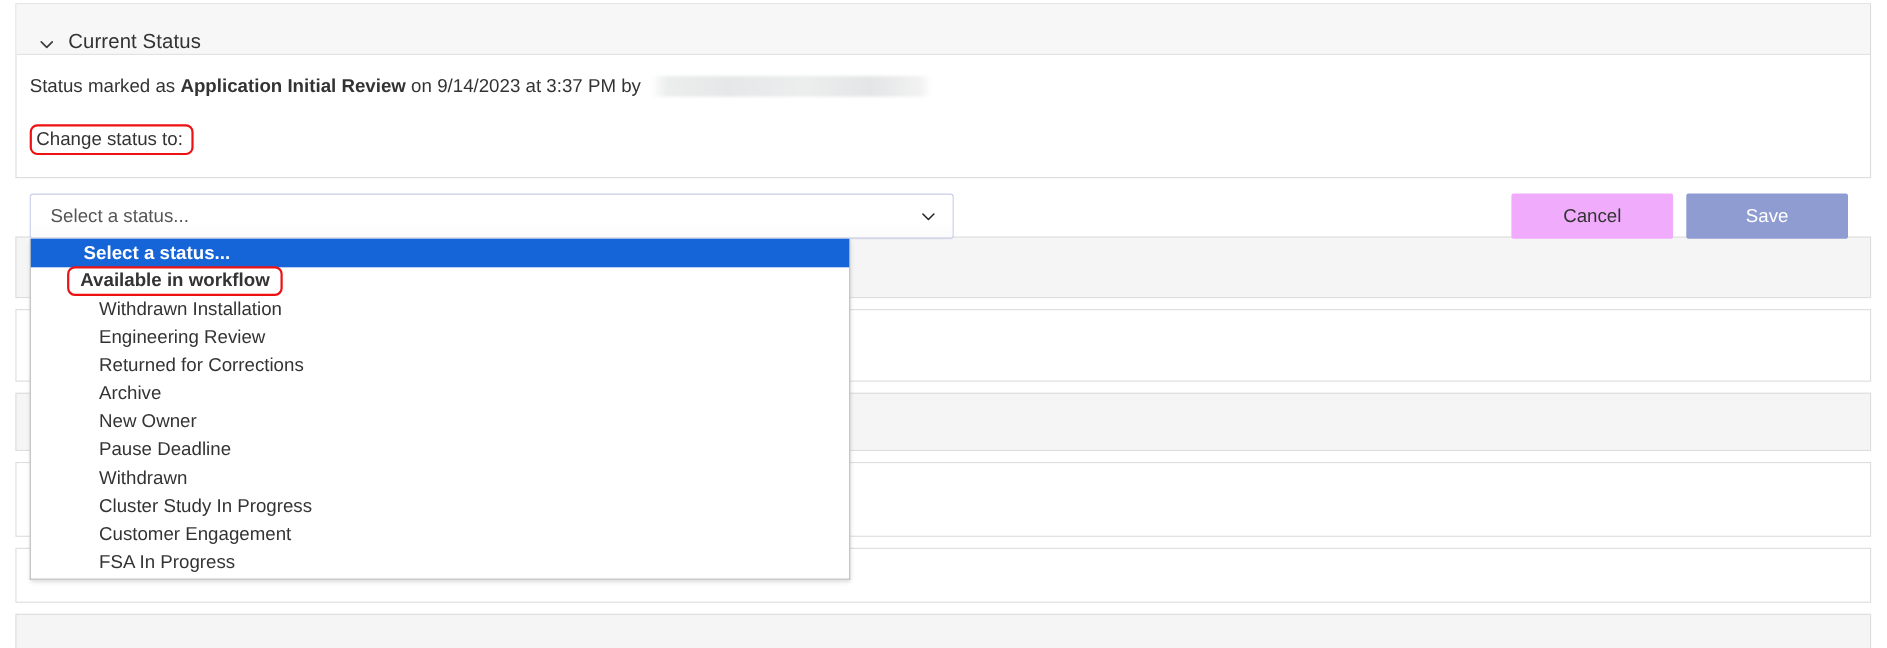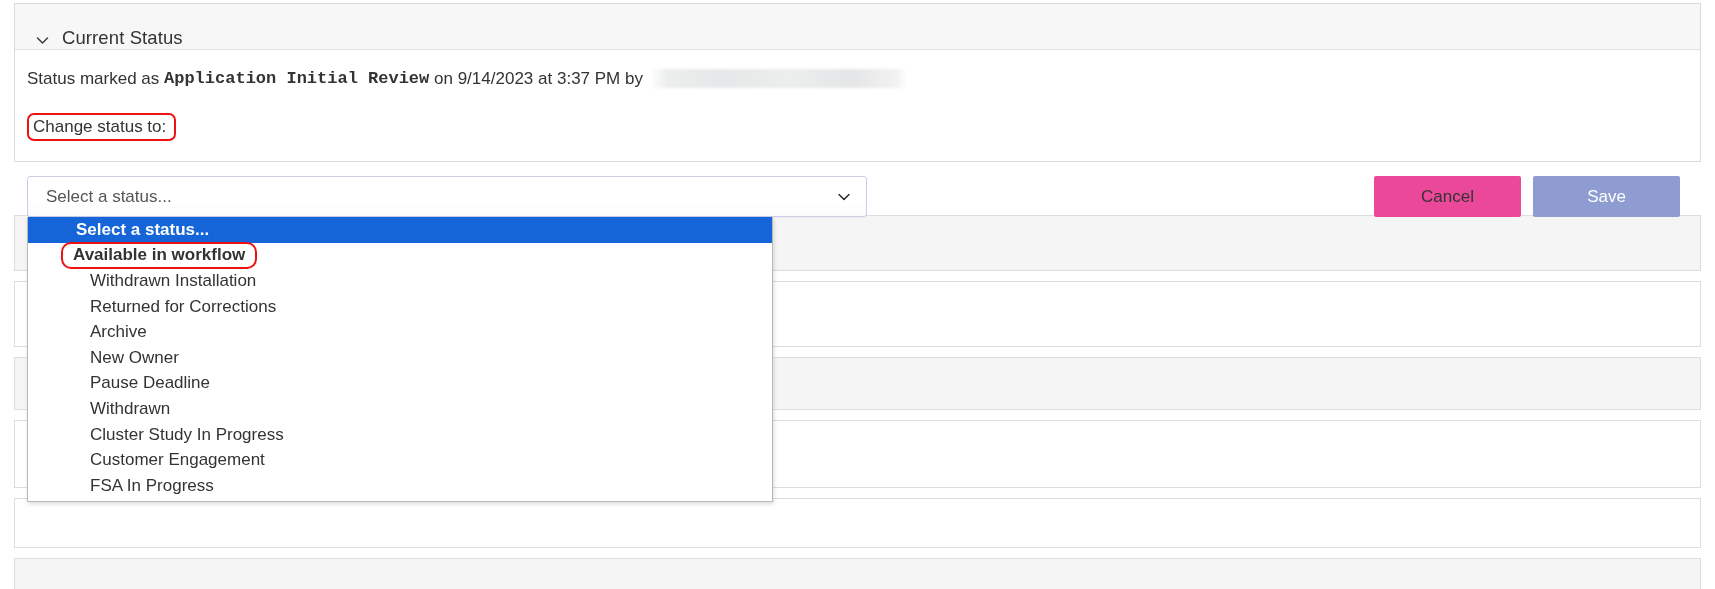--- a/index.html
+++ b/index.html
@@ -73,21 +73,21 @@
   
   .status-line {
     font-size: 17px;
     color: #333333;
     padding-left: 12px;
     display: flex;
     align-items: flex-start;
     white-space: nowrap;
     height: 24px;
   }
-  .status-line .b { font-weight: 700; font-family: Liberation Mono, monospace; }
+  .status-line .b { font-weight: 700; }
   .redacted {
     display: inline-block;
     width: 256px;
     height: 19px;
     margin-left: 8px;
     border-radius: 2px;
     background: linear-gradient(90deg,
         rgba(255,255,255,0) 0%,
         #eceded 6%,
         #e6e7e8 28%,
@@ -176,21 +176,20 @@
     font-weight: 700;
     color: #333333;
     padding-left: 0;
     padding-top: 1px;
   }
   .opt.group .group-text {
     padding: 1px 10px 2px 10px;
     line-height: 20px;
     display: inline-block;
     margin-left: 33px;
-    border-radius: 10px;
   }
   .opt.group.g2 .group-text { margin-left: 31px; }
 
   
   .actions {
     position: absolute;
     right: 20px;
     top: 126px;
     display: flex;
     gap: 12px;
@@ -201,21 +200,21 @@
     min-width: 147px;
     border: none;
     border-radius: 2px;
     font-size: 17px;
     font-family: "Liberation Sans", sans-serif;
     cursor: pointer;
     line-height: 41px;
     text-align: center;
     padding: 0 14px;
   }
-  .btn-cancel { background: #ec4899; color: #333333; }
+  .btn-cancel { background: #f0abfc; color: #333333; }
   .btn-save   { background: #8e9cd2; color: #ffffff; }
 </style>
 </head>
 <body>
 
 <div id="root">
 
   <div class="panel-stack" id="panel-stack" style="top: 215px;">
       <div class="bg-panel shaded" style="height: 56px;"></div>
       <div class="bg-panel" style="height: 66px;"></div>
@@ -259,20 +258,21 @@
               <path d="M4 6.5 L9 11.5 L14 6.5" fill="none" stroke="#222222" stroke-width="1.4" stroke-linecap="round" stroke-linejoin="round"></path>
             </svg>
           </span>
         </div>
         <div class="options" id="option-list">
             <div class="opt selected">Select a status...</div>
             <div class="opt group">
               <span class="group-text annot">Available in workflow</span>
             </div>
             <div class="opt">Withdrawn Installation</div>
+            <div class="opt">Engineering Review</div>
             <div class="opt">Returned for Corrections</div>
             <div class="opt">Archive</div>
             <div class="opt">New Owner</div>
             <div class="opt">Pause Deadline</div>
             <div class="opt">Withdrawn</div>
             <div class="opt">Cluster Study In Progress</div>
             <div class="opt">Customer Engagement</div>
             <div class="opt">FSA In Progress</div>
           </div>
       </div>

